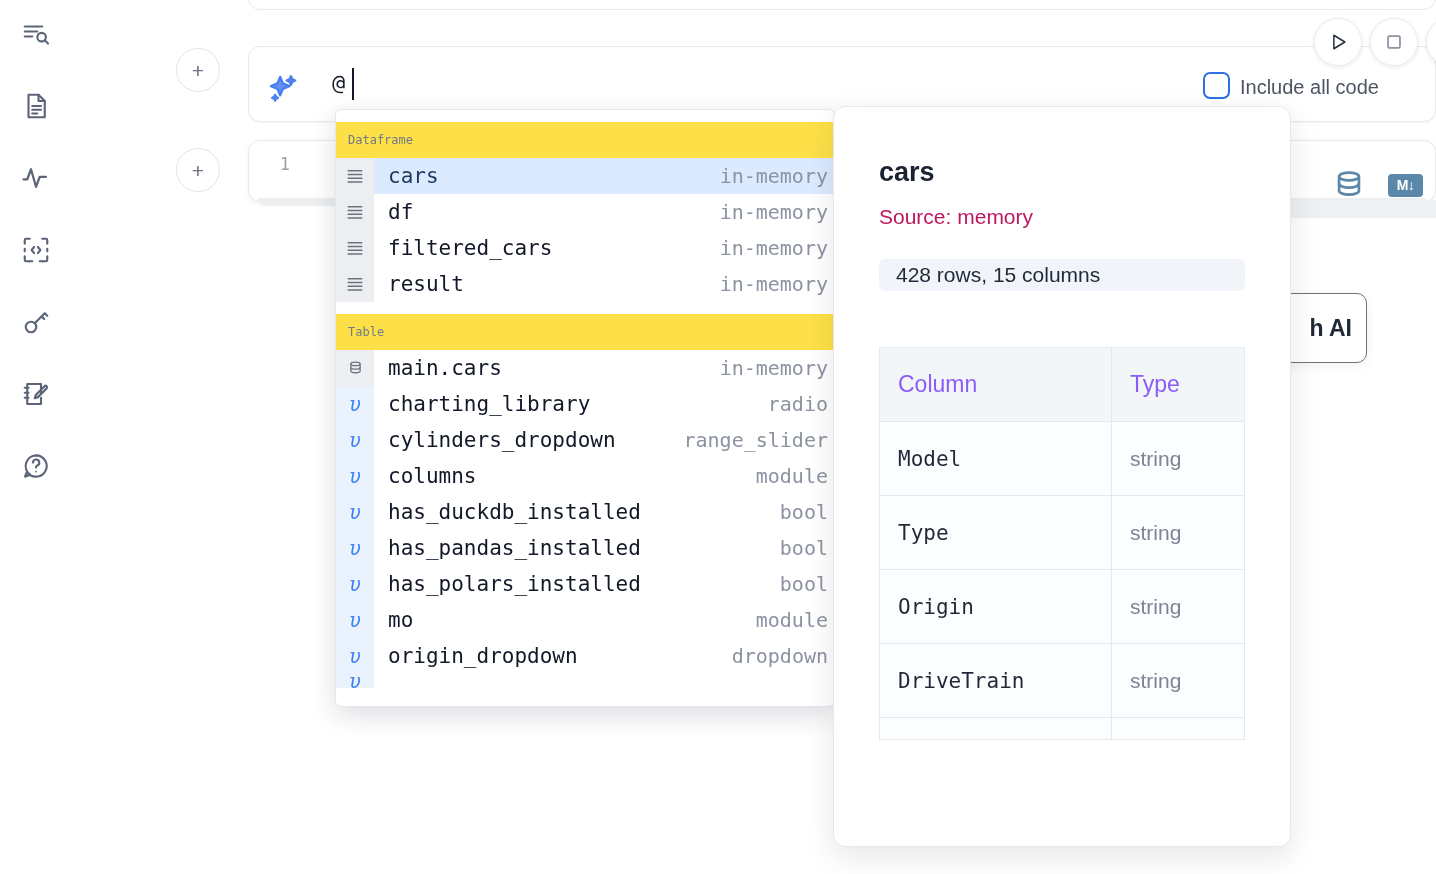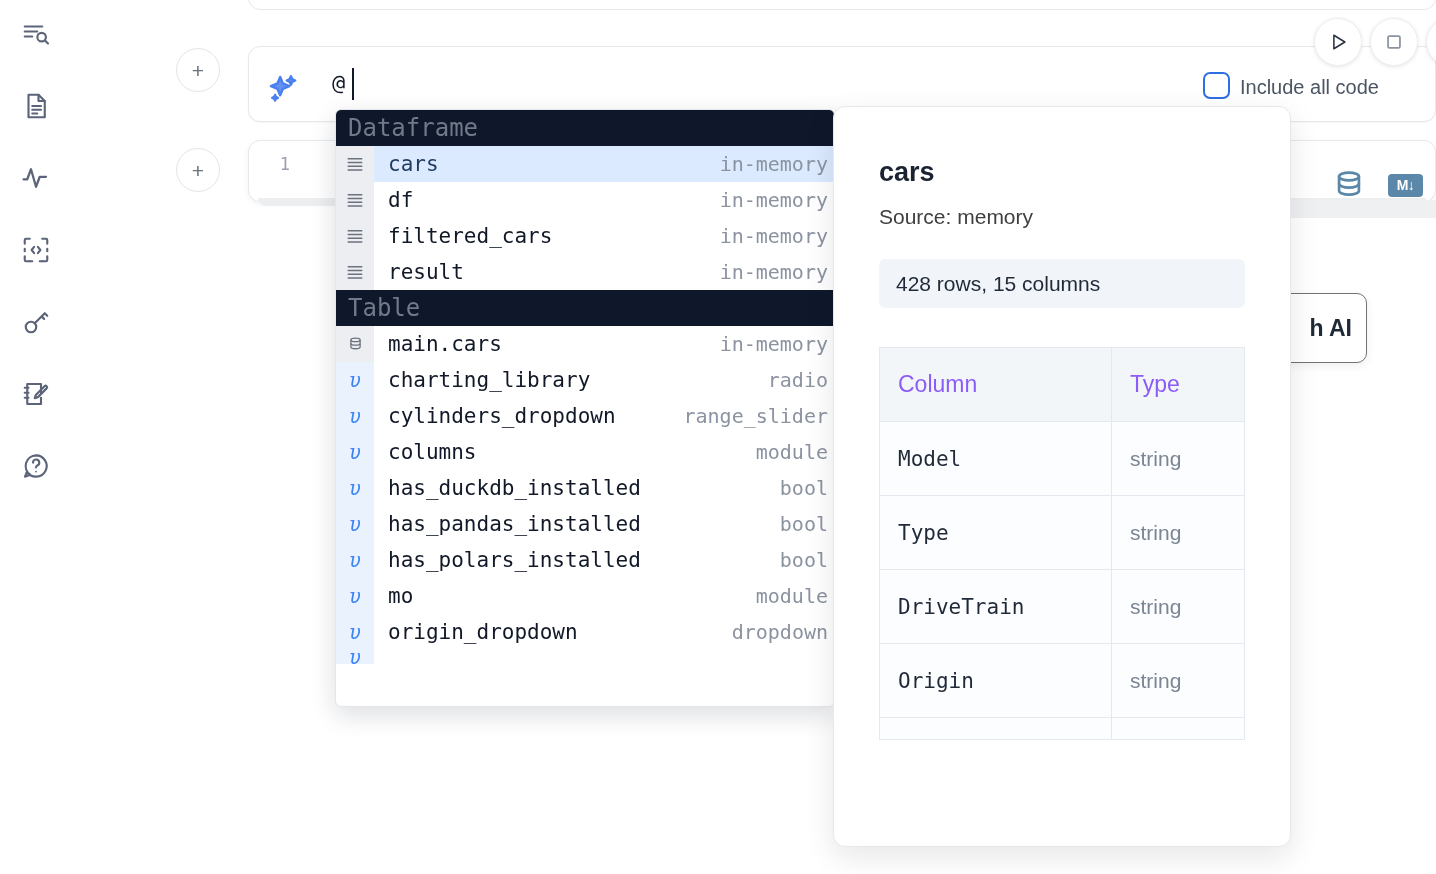--- a/index.html
+++ b/index.html
@@ -102,21 +102,21 @@
   
   .ac {
     position: absolute; left: 335px; top: 109px; width: 500px; height: 598px;
     background: #fff; border: 1px solid #e3e6ea; border-radius: 6px;
     box-shadow: 0 8px 26px rgba(16,24,40,.14);
     overflow: hidden; z-index: 30;
     font-family: "DejaVu Sans Mono", monospace;
   }
   .ac-group {
     height: 36px; line-height: 36px; padding-left: 12px;
-    background: #0f172a; color: #707a89; font-size: 24px;
+    background: #fde047; color: #707a89; font-size: 12px; margin-top: 12px;
   }
   .ac-row {
     position: relative; height: 36px; display: flex; align-items: center;
     background: #fff; cursor: pointer;
   }
   .ac-row.sel .ac-name-wrap { background: #dbeafe; }
   .ac-gutter {
     width: 38px; height: 36px; display: flex; align-items: center; justify-content: center;
     flex: 0 0 38px;
   }
@@ -139,24 +139,24 @@
     background: #fff; border: 1px solid #e6e8ec; border-radius: 12px;
     box-shadow: 0 10px 30px rgba(16,24,40,.10);
     overflow: hidden; z-index: 40;
   }
   .info-title {
     position: absolute; left: 45px; top: 50px;
     font-size: 27px; font-weight: 700; color: #1b2333;
   }
   .info-source {
     position: absolute; left: 45px; top: 98px;
-    font-size: 21px; color: #404040;
+    font-size: 21px; color: #be185d;
   }
   .info-pill {
-    position: absolute; left: 45px; top: 152px; width: 366px; height: 49px;
+    position: absolute; left: 45px; top: 152px; width: 366px; height: 32px;
     background: #f1f5f9; border-radius: 6px;
     display: flex; align-items: center; padding-left: 17px;
     font-size: 21px; color: #1f2937;
   }
   .info-table {
     position: absolute; left: 45px; top: 240px; width: 366px;
     border-collapse: collapse; table-layout: fixed;
   }
   .info-table th, .info-table td {
     border: 1px solid #e4e9f0; text-align: left; padding: 0 18px;
@@ -415,25 +415,25 @@
       <tbody id="info-rows">
           <tr>
             <td class="td-col">Model</td>
             <td class="td-type">string</td>
           </tr>
           <tr>
             <td class="td-col">Type</td>
             <td class="td-type">string</td>
           </tr>
           <tr>
-            <td class="td-col">DriveTrain</td>
+            <td class="td-col">Origin</td>
             <td class="td-type">string</td>
           </tr>
           <tr>
-            <td class="td-col">Origin</td>
+            <td class="td-col">DriveTrain</td>
             <td class="td-type">string</td>
           </tr>
           <tr class="clip">
             <td class="td-col"></td>
             <td class="td-type"></td>
           </tr>
         </tbody>
     </table>
   </div>
 

